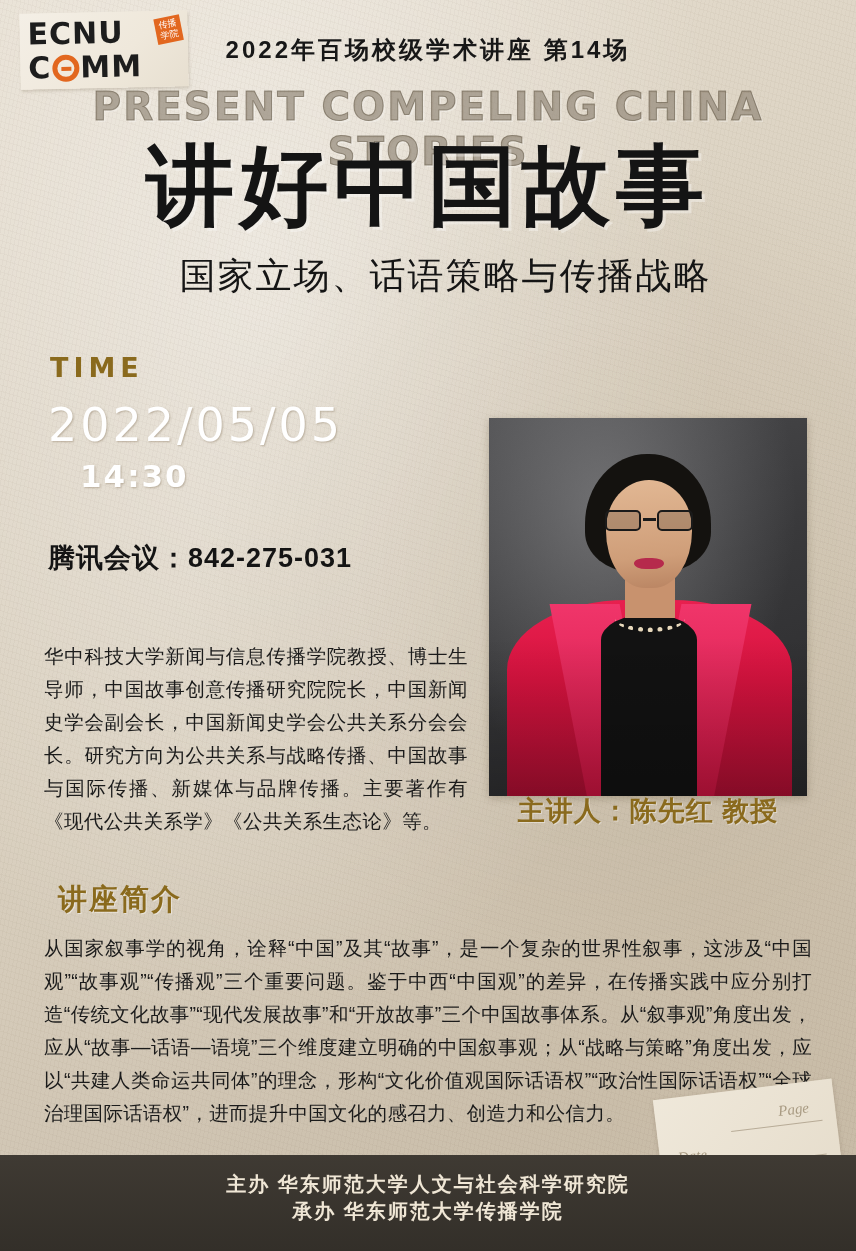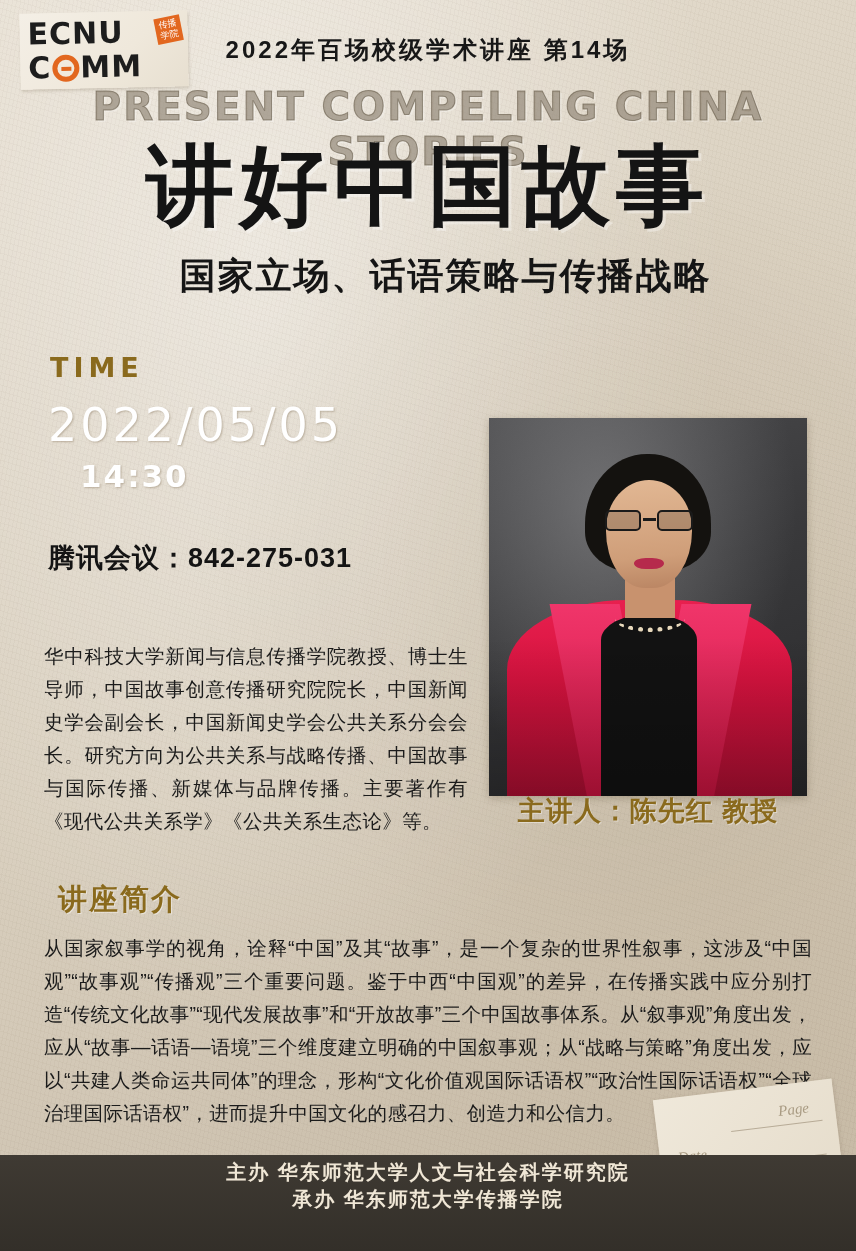--- a/index.html
+++ b/index.html
@@ -114,21 +114,21 @@
     color: #141414;
     letter-spacing: 6px;
     line-height: 100px;
     text-shadow: 3px 3px 0 rgba(255,255,255,0.35);
   }
   .cn-sub {
     position: absolute;
     left: 0; right: 0; top: 252px;
     text-align: center;
     font-size: 36px;
-    font-weight: 700;
+    font-weight: 400;
     color: #151515;
     letter-spacing: 2px;
     margin-left: 35px;
   }
 
   
   .time-label {
     position: absolute;
     left: 50px; top: 352px;
     font-family: "DejaVu Sans", sans-serif;
@@ -318,21 +318,21 @@
     background: linear-gradient(180deg,#3f3a33 0%, #332f29 100%);
     color: #efe6d4;
     text-align: center;
   }
   .footer .f-line {
     font-size: 20px;
     font-weight: 700;
     letter-spacing: 2px;
     color: #f0e7d6;
   }
-  .f1 { margin-top: 4px; }
+  .f1 { margin-top: 16px; }
   .f2 { margin-top: 0; }
 
   .env-deco {
     position: absolute;
     right: 18px; bottom: 66px;
     width: 180px; height: 96px;
     background: linear-gradient(135deg,#efe8da 0%, #e6ddcc 100%);
     transform: rotate(-7deg);
     box-shadow: 0 2px 5px rgba(80,62,40,.2);
   }

